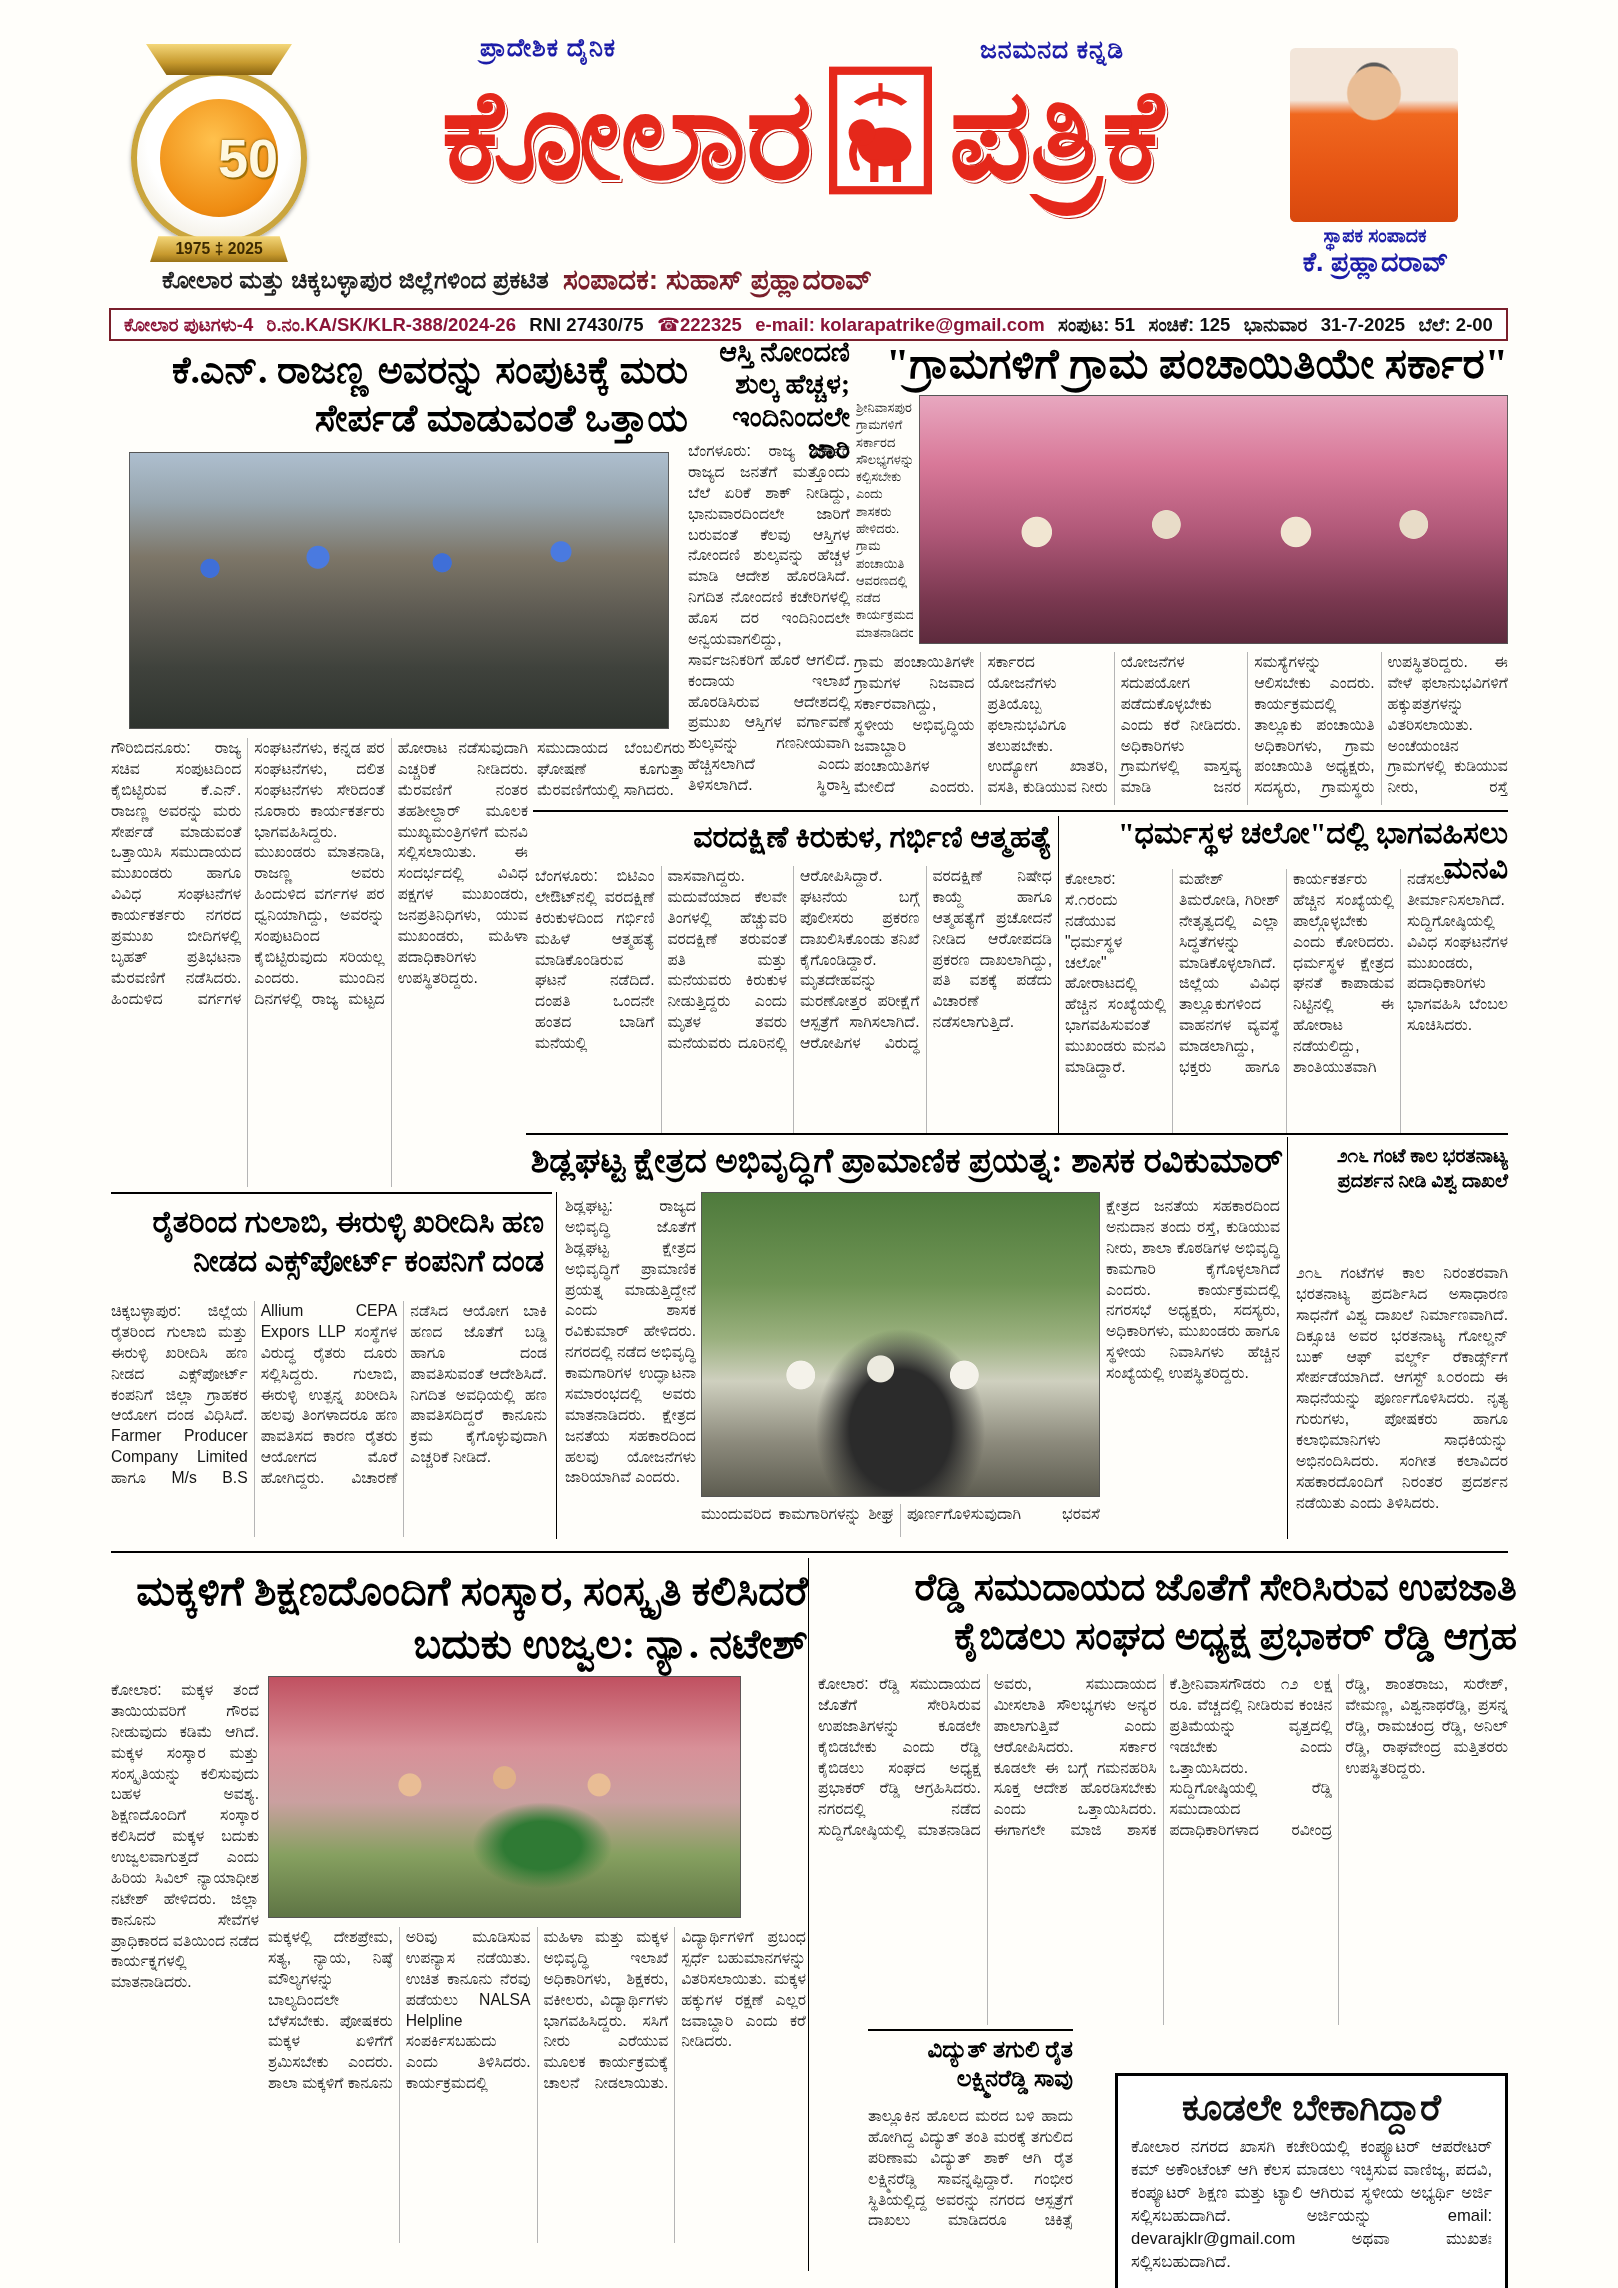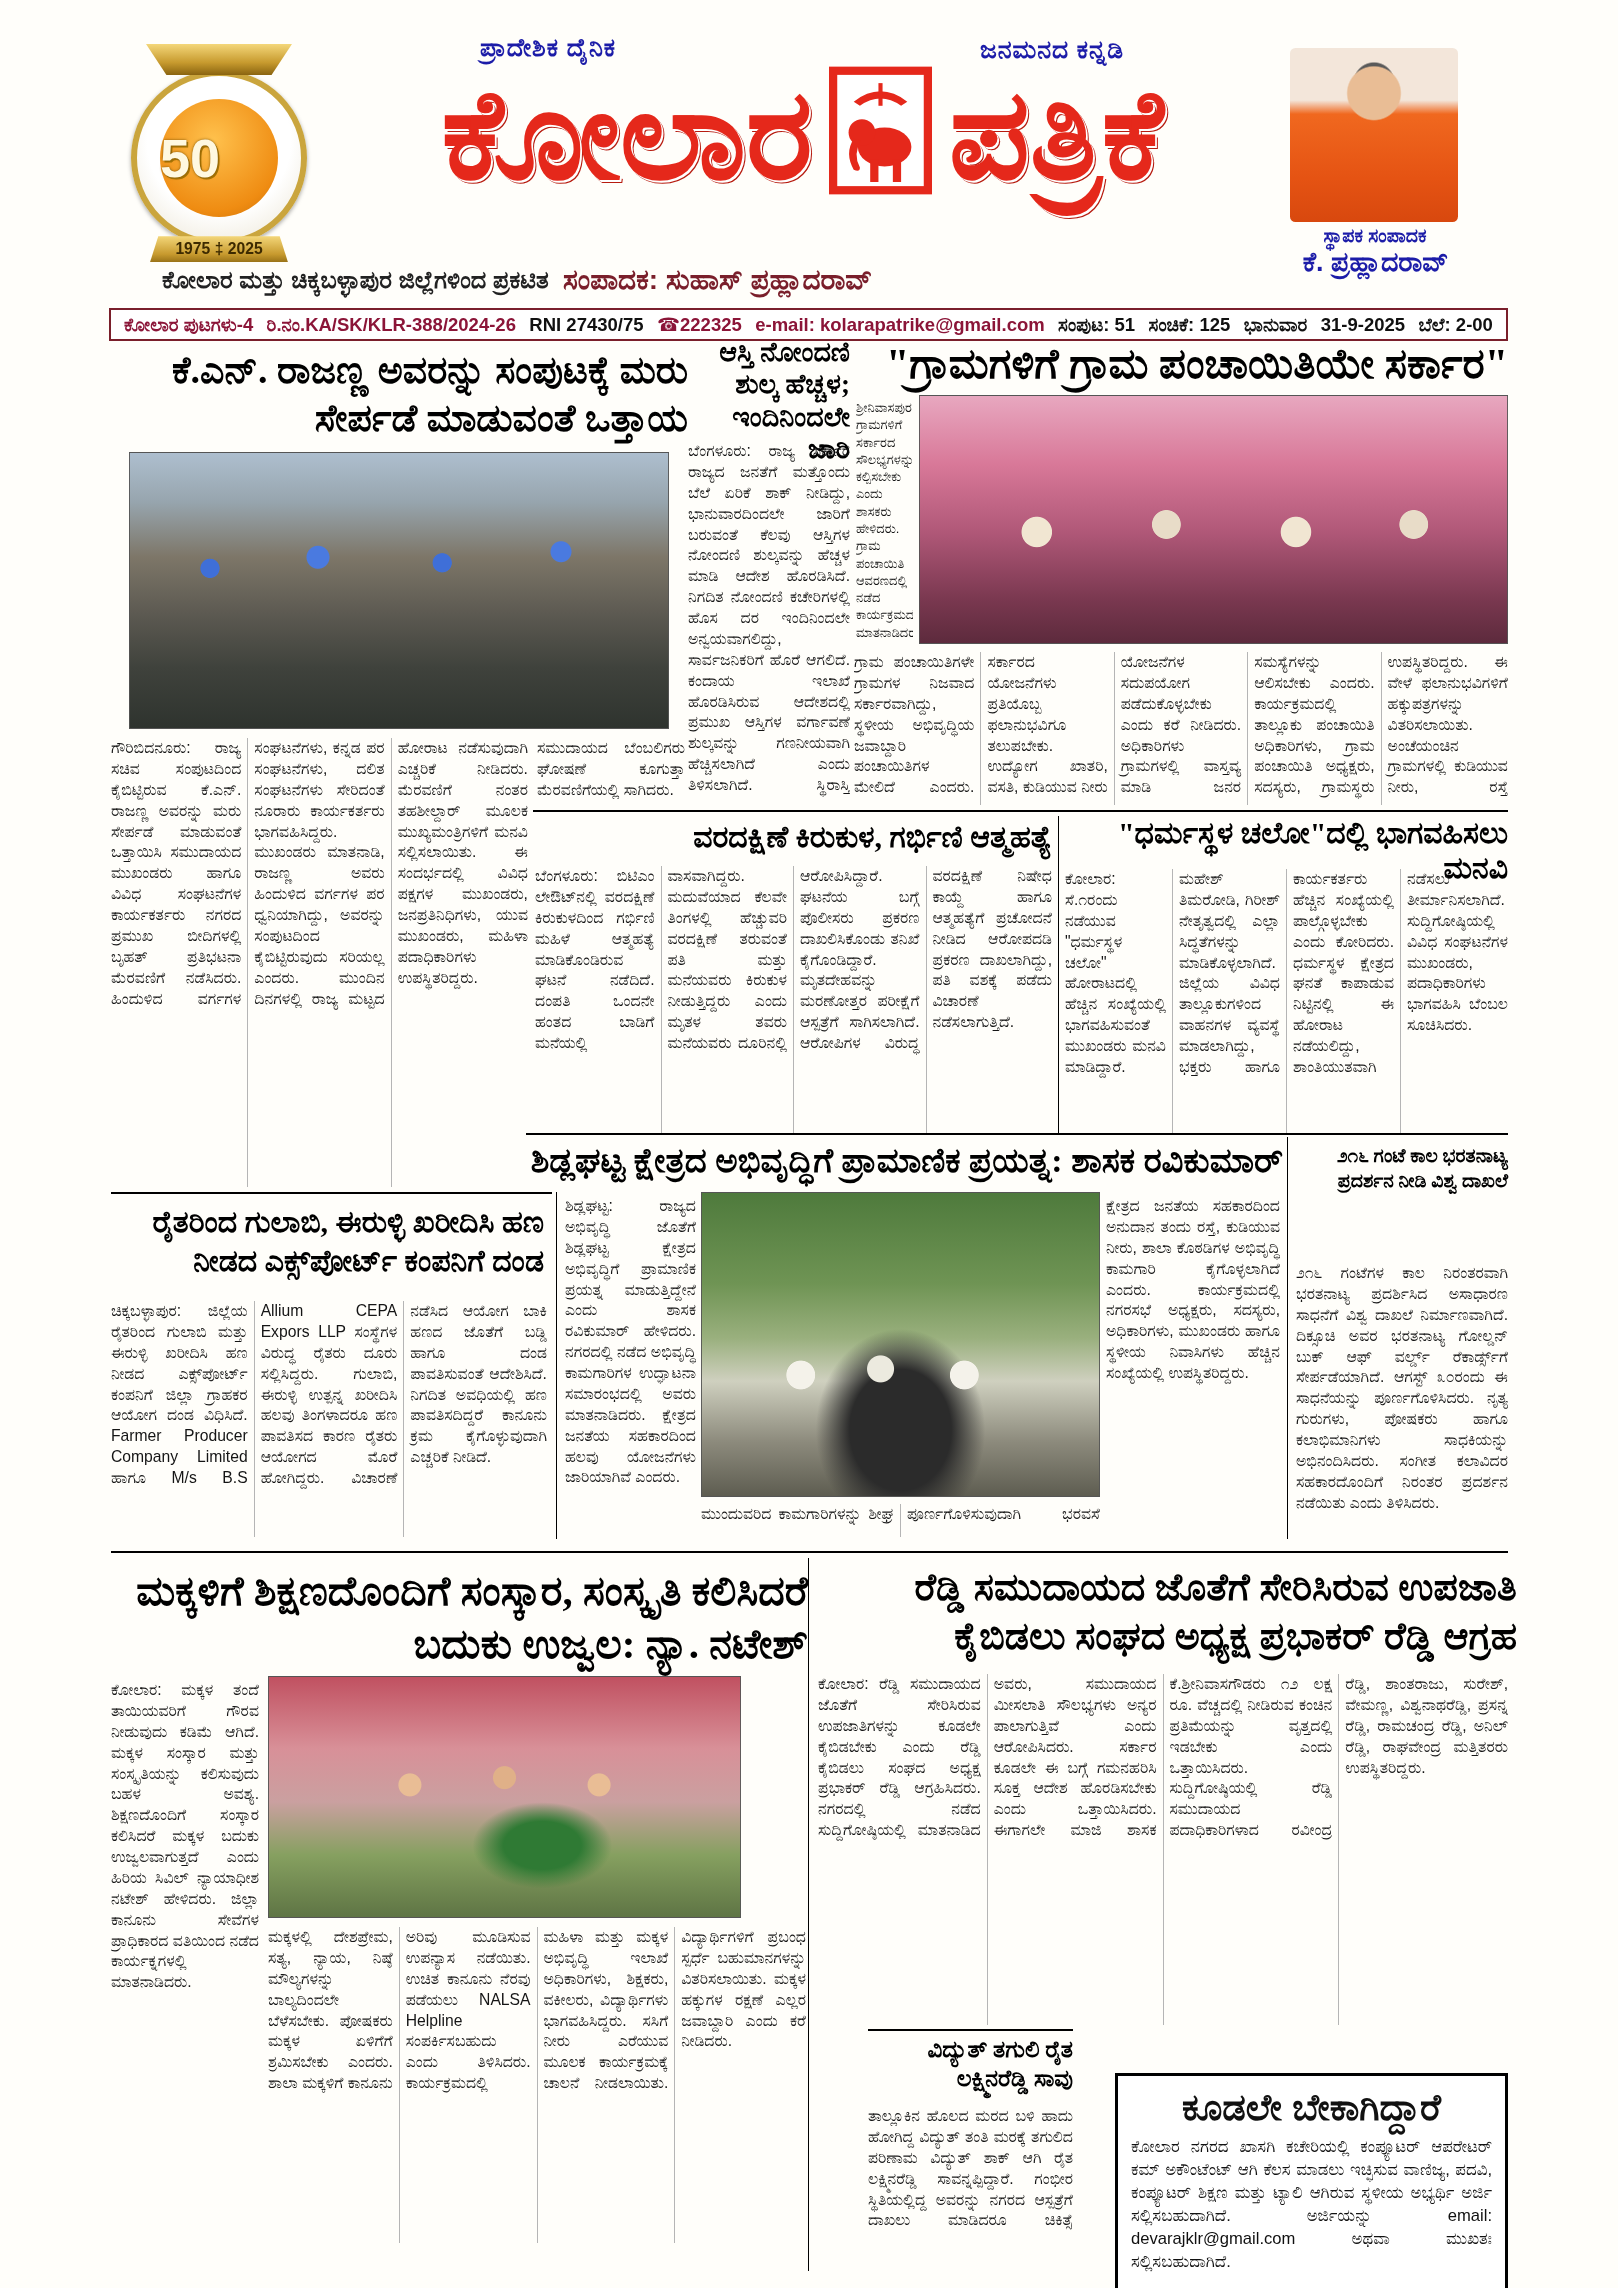--- a/index.html
+++ b/index.html
@@ -13,21 +13,21 @@
                text-shadow:1.8px 1.8px 0 #fff,2.8px 2.8px 0 #b71c10;}
   .title-emblem{display:inline-block;vertical-align:-16.6px;margin:0 16.6px;}
   .logo-badge{width:198px;text-align:center;}
   .logo-ribbon{height:31px;margin:0 26px;background:linear-gradient(180deg,#f4d77a,#c79a2e 60%,#8a6410);
                clip-path:polygon(0 0,100% 0,86% 100%,14% 100%);}
   .logo-circle{width:164px;height:164px;margin:-5.5px auto 0;border-radius:50%;
                border:6.5px solid #caa53d;background:radial-gradient(circle at 50% 40%,#ffffff 56%,#e9e2cf 100%);
                display:flex;align-items:center;justify-content:center;box-shadow:0 1.8px 4.6px rgba(0,0,0,.35);}
   .logo-inner{width:118px;height:118px;border-radius:50%;
               background:radial-gradient(circle at 45% 35%,#ffc14d,#ef8c12 70%,#c96d05);
-              display:flex;align-items:center;justify-content:flex-start;}
+              display:flex;align-items:center;justify-content:flex-end;}
   .logo-50{font-size:54px;font-weight:800;color:#fff8e0;text-shadow:0 0 2.8px #7c5200,1.8px 1.8px 0 #a87505;}
   .logo-years{margin:-9.2px auto 0;width:138px;height:26px;line-height:26px;font-size:15.7px;font-weight:bold;color:#3d2a00;
               background:linear-gradient(180deg,#f4d77a,#c79a2e 70%,#9a7318);
               clip-path:polygon(6% 0,94% 0,100% 100%,0 100%);}
   .founder-photo{width:168px;height:174px;border-radius:5.5px;
       background:
         radial-gradient(circle at 50% 26%,#e9bd95 0 17%,transparent 18%),
         radial-gradient(circle at 50% 20%,#5a5a5a 0 12%,transparent 13%),
         linear-gradient(180deg,#f3e6da 0%,#f3e6da 30%,#f0681f 38%,#e55313 75%,#d8480e 100%);}
   .founder-label{color:#1c1ca8;font-weight:bold;font-size:19px;text-align:center;}
@@ -91,21 +91,21 @@
 
   <div class="abs infobar">
     <span class="ib-maroon">ಕೋಲಾರ ಪುಟಗಳು-4</span>
     <span class="ib-maroon">ರಿ.ನಂ.KA/SK/KLR-388/2024-26</span>
     <span class="ib-black">RNI 27430/75</span>
     <span class="ib-maroon">☎222325</span>
     <span class="ib-maroon">e-mail: kolarapatrike@gmail.com</span>
     <span class="ib-black">ಸಂಪುಟ: 51</span>
     <span class="ib-black">ಸಂಚಿಕೆ: 125</span>
     <span class="ib-black">ಭಾನುವಾರ</span>
-    <span class="ib-black">31-9-2025</span>
+    <span class="ib-black">31-7-2025</span>
     <span class="ib-black">ಬೆಲೆ: 2-00</span>
   </div>
 
   <div class="abs headline" style="left:111px;top:347px;width:577px;font-size:38px;line-height:1.25;">ಕೆ.ಎನ್. ರಾಜಣ್ಣ ಅವರನ್ನು ಸಂಪುಟಕ್ಕೆ ಮರು ಸೇರ್ಪಡೆ ಮಾಡುವಂತೆ ಒತ್ತಾಯ</div>
 
   <div class="abs photo" style="left:129px;top:452px;width:540px;height:277px;
        background:
          radial-gradient(circle at 15% 42%, #3f6fd8 0 9.2px, transparent 10px),
          radial-gradient(circle at 35% 38%, #4a7ae0 0 11px, transparent 12px),
          radial-gradient(circle at 58% 40%, #3f6fd8 0 9.2px, transparent 10px),

